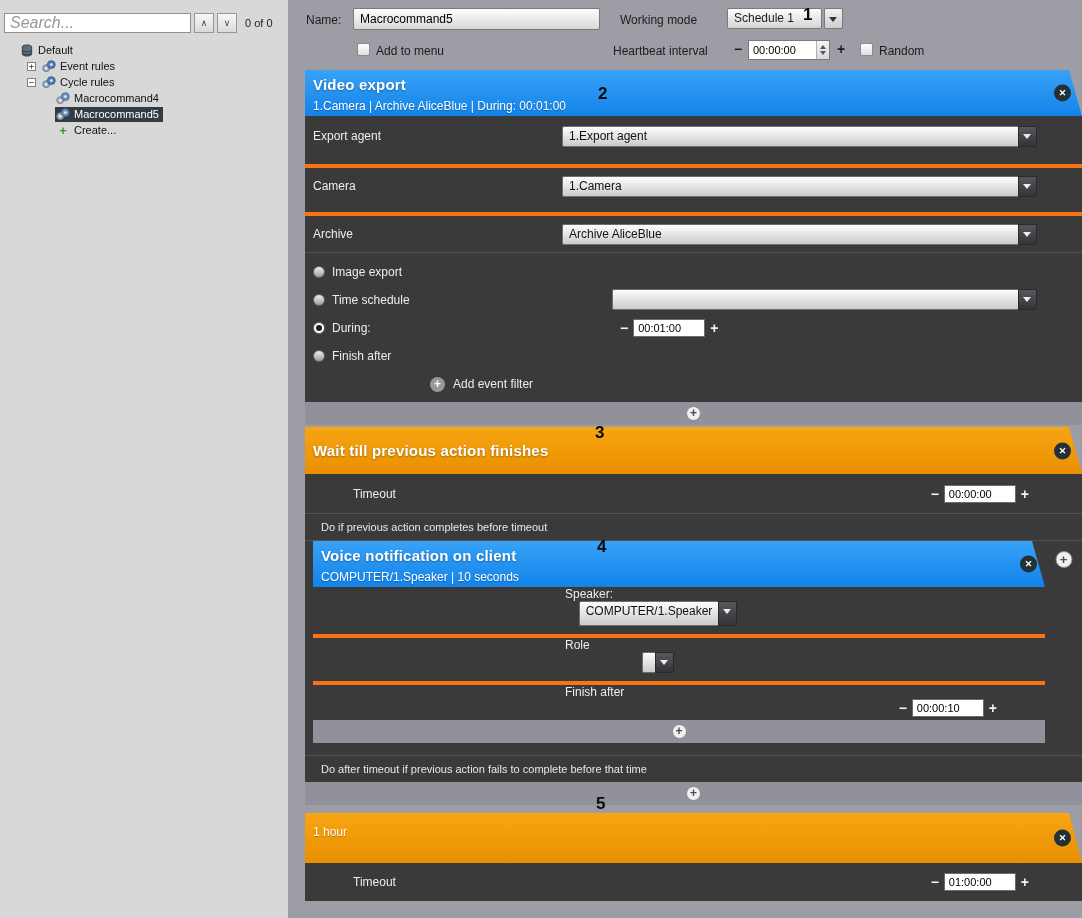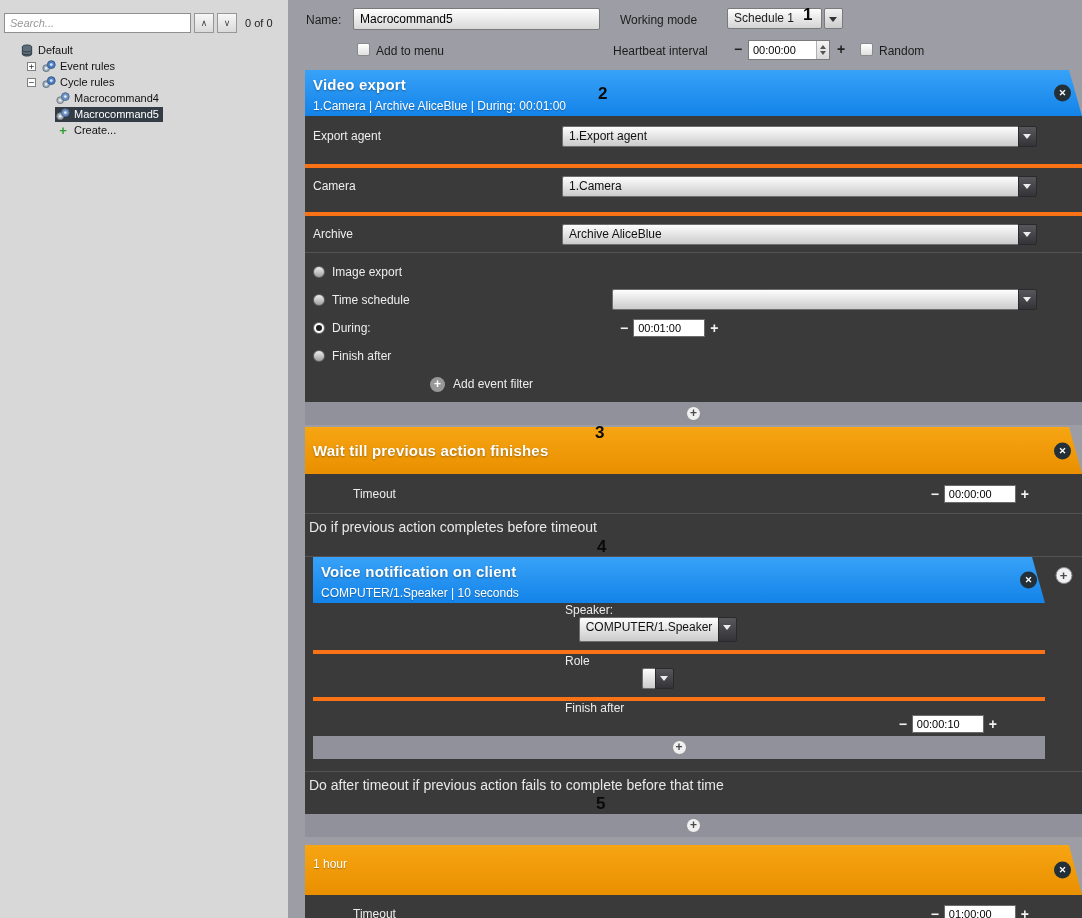--- a/index.html
+++ b/index.html
@@ -8,21 +8,21 @@
     position: relative;
     font-family: "Liberation Sans", sans-serif;
     background: #9d9da5;
     overflow: hidden;
     -webkit-font-smoothing: antialiased;
   }
 
   
   .sidebar { position:absolute; left:0; top:0; width:288px; height:100%; background:#d8d8d8; }
   .search-row { display:flex; align-items:center; padding:9px 0 0 4px; height:36px; }
-  .search-input { width:187px; height:20px; border:1px solid #8f8f8f; background:#fff; padding:0 5px; font-size:11px; font-family:inherit; outline:none; }
+  .search-input { width:187px; height:20px; border:1px solid #8f8f8f; background:#fff; padding:0 5px; font-size:16px; font-family:inherit; outline:none; }
   .search-input::placeholder { font-style:italic; color:#979797; }
   .nav-btn { width:20px; height:20px; margin-left:3px; border:1px solid #979797; background:linear-gradient(#f7f7f7,#dadada); color:#444; display:flex; align-items:center; justify-content:center; padding:0; font-size:9px; cursor:pointer; }
   .search-count { margin-left:8px; font-size:11px; color:#222; }
 
   .tree { padding-top:6px; font-size:11px; color:#111; }
   .tree-row { height:16px; display:flex; align-items:center; cursor:default; }
   .d0 { padding-left:19px; } .d1 { padding-left:27px; } .d2 { padding-left:55px; }
   .expand-box { width:9px; height:9px; border:1px solid #808080; background:#fff; font-size:9px; line-height:7px; text-align:center; margin-right:5px; color:#333; flex:none; font-family:"DejaVu Sans Mono", monospace; }
   .t-content { display:flex; align-items:center; gap:4px; padding:0 4px 0 1px; height:15px; white-space:nowrap; }
   .t-content.sel { background:#333c44; color:#fff; }
@@ -93,21 +93,21 @@
   .add-filter-row { padding-left:125px; cursor:pointer; }
   .plus-circle { width:15px; height:15px; border-radius:50%; background:#989898; color:#fff; font-size:12px; font-weight:bold; line-height:15px; text-align:center; flex:none; cursor:pointer; }
   .af-label { margin-left:8px; }
 
   .plus-strip { height:23px; background:#91919b; display:flex; align-items:center; justify-content:center; }
   .plus-circle.light { background:#f0f0f2; color:#4a4a4a; border:1px solid #888888; line-height:13px; }
 
   .timeout-row { height:39px;margin-left:40px; }
   .stepper.right48 { margin-left:auto; margin-right:48px; }
   .stepper.right43 { margin-left:auto; margin-right:43px; }
-  .note-row { height:43px; line-height:27px; padding-left:4px; font-size:14px; color:#e8e8e8; border-top:1px solid #535353; }
+  .note-row { height:27px; line-height:27px; padding-left:16px; font-size:11px; color:#e8e8e8; border-top:1px solid #535353; }
 
   .nested-wrap { display:flex; padding-left:8px; border-top:1px solid #535353; }
   .nested { width:732px; }
   .nested .row-label { width:244px; }
   .nested .dropdown { margin-right:42px; }
   .nested .field-row { height:39px;flex-direction:column; }
   .nested .close-btn { right:8px; }
   .nested-gutter { flex:1; position:relative; }
   .ng-plus { position:absolute; top:10px; left:50%; transform:translateX(-50%); width:17px; height:17px; border-radius:50%; background:#f0f0f2; border:1px solid #888; color:#4a4a4a; font-weight:bold; font-size:13px; line-height:15px; text-align:center; cursor:pointer; }
   .spacer12 { height:12px; }

